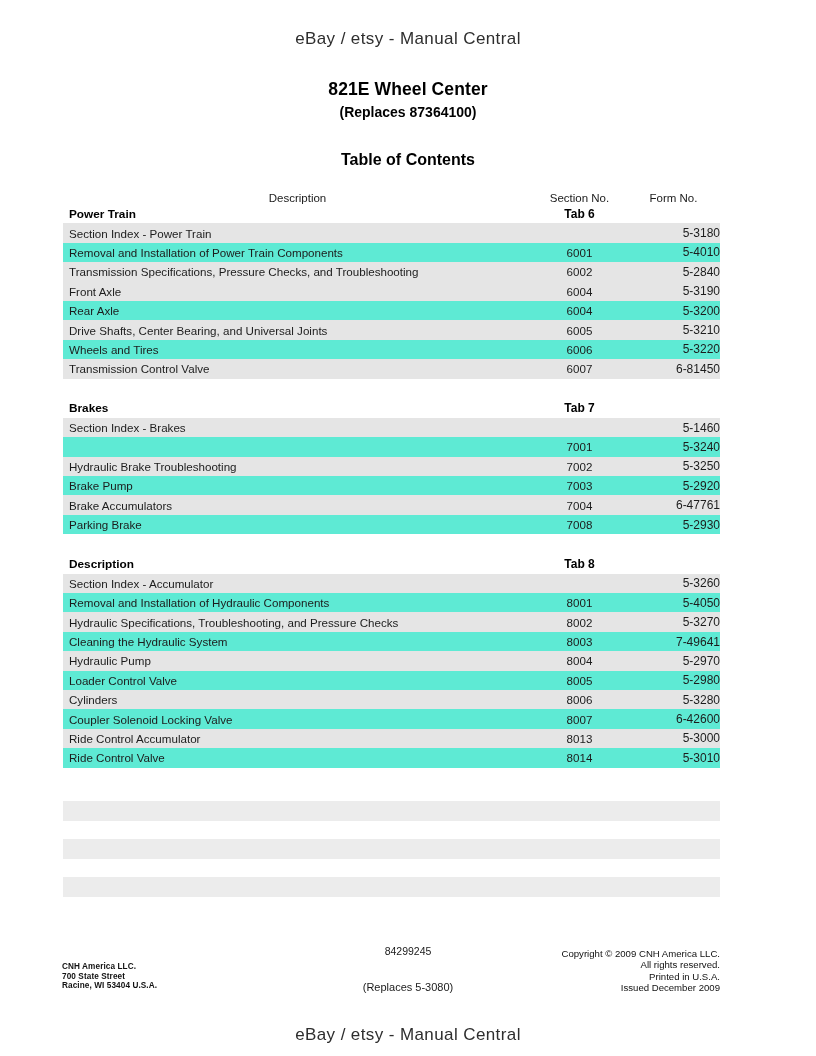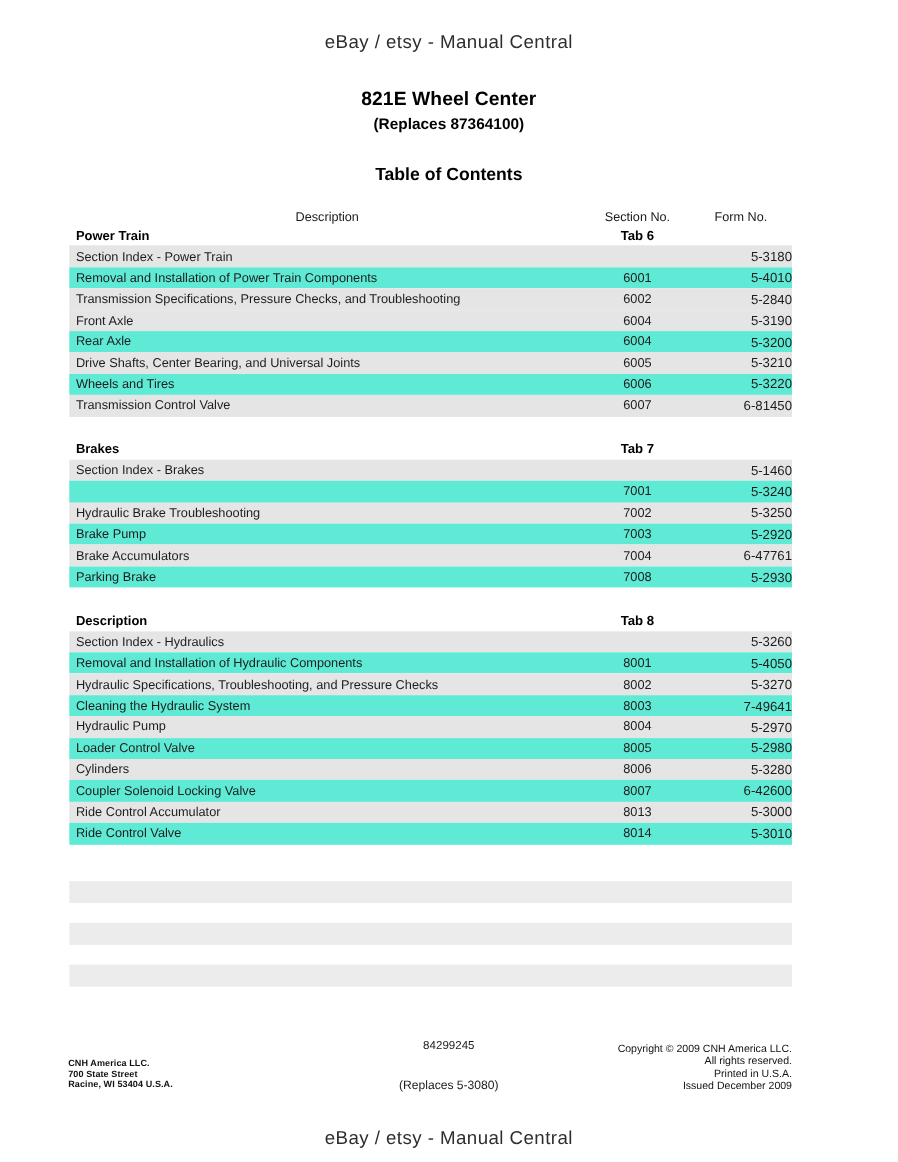--- a/index.html
+++ b/index.html
@@ -314,21 +314,21 @@
           </div>
         </div>
         <div class="section-gap"></div>
         <div class="section-block">
           <div class="row section-header">
             <div class="c-desc">Description</div>
             <div class="c-section">Tab 8</div>
             <div class="c-form"></div>
           </div>
           <div class="row shaded">
-            <div class="c-desc">Section Index - Hydraulics</div>
+            <div class="c-desc">Section Index - Accumulator</div>
             <div class="c-section"></div>
             <div class="c-form">5-3260</div>
           </div>
           <div class="row plain">
             <div class="c-desc">Removal and Installation of Hydraulic Components</div>
             <div class="c-section">8001</div>
             <div class="c-form">5-4050</div>
           </div>
           <div class="row shaded">
             <div class="c-desc">Hydraulic Specifications, Troubleshooting, and Pressure Checks</div>

